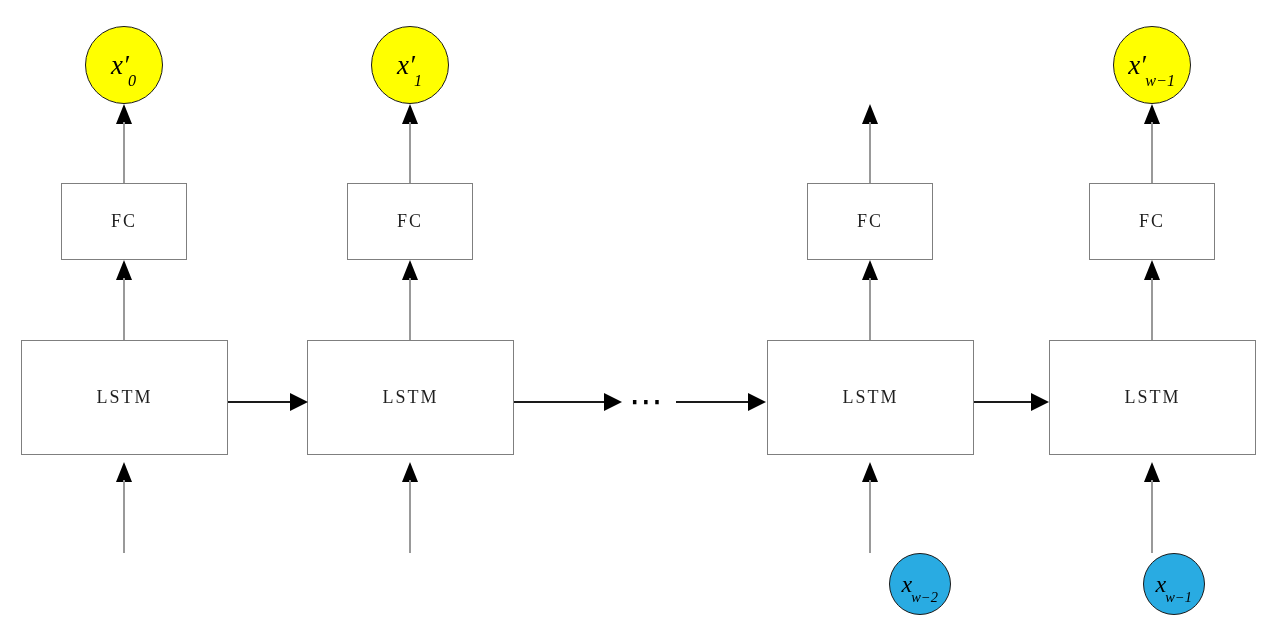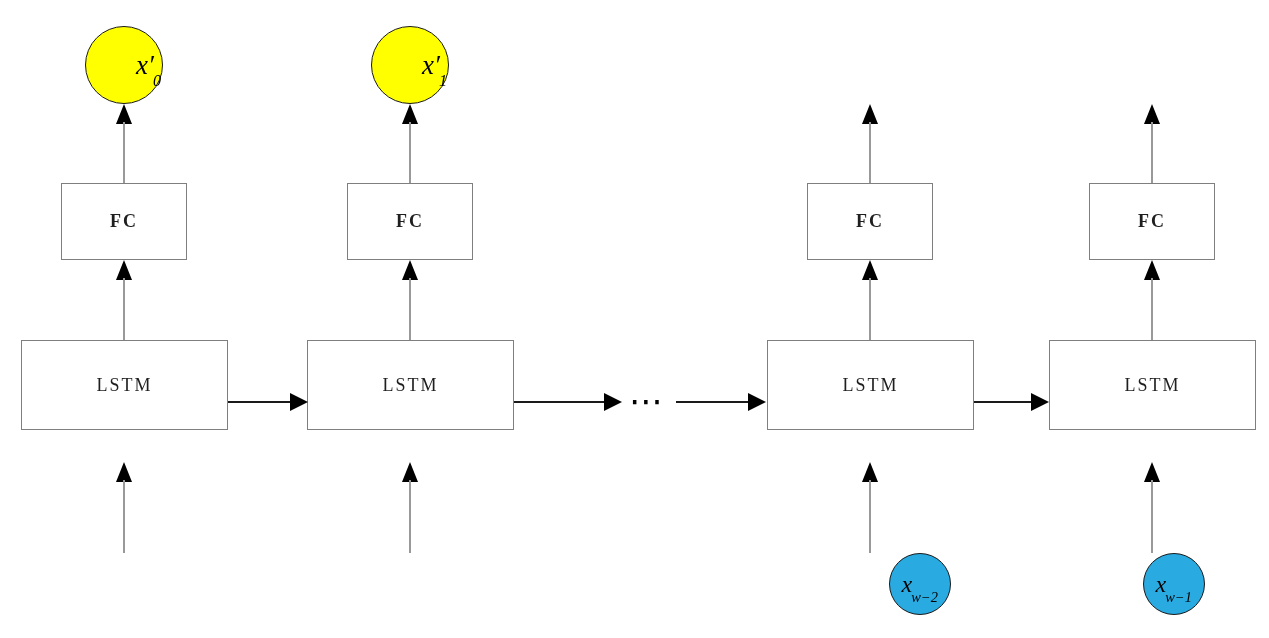--- a/index.html
+++ b/index.html
@@ -17,39 +17,39 @@
   
   .node {
     position: absolute;
     border-radius: 50%;
     border: 1.5px solid #1a1a1a;
     display: flex;
     align-items: center;
     justify-content: center;
     color: #000000;
   }
-  .node.output { width: 78px; height: 78px; background: #ffff00; font-size: 27px; justify-content: flex-end; }
+  .node.output { width: 78px; height: 78px; background: #ffff00; font-size: 27px; }
   .node.input  { width: 62px; height: 62px; background: #29abe2; font-size: 24px; }
   .math { font-style: italic; white-space: nowrap; }
   .math sub { font-size: 0.6em; font-style: italic; line-height: 0; position: relative; top: 0.35em; left: -0.05em; }
 
   
   .box {
     position: absolute;
     border: 1px solid #7f7f7f;
     background: #ffffff;
     display: flex;
     align-items: center;
     justify-content: center;
     font-size: 18px;
     letter-spacing: 2px;
     color: #1f1f1f;
   }
-  .box.fc   { width: 126px; height: 77px; font-weight: bold; }
-  .box.lstm { width: 207px; height: 90px; }
+  .box.fc   { width: 126px; height: 77px; }
+  .box.lstm { width: 207px; height: 115px; }
 
   
   .vline { position: absolute; width: 2px; background: #999999; }
   .hline { position: absolute; height: 2px; background: #1a1a1a; }
   .head-up {
     position: absolute; width: 0; height: 0;
     border-left: 8px solid transparent;
     border-right: 8px solid transparent;
     border-bottom: 20px solid #000000;
   }
@@ -115,20 +115,23 @@
   <div class="vline" style="left:869px; top:278px; height:62px;"></div>
   <div class="box lstm" style="left:767px; top:340px;">
     <span>LSTM</span>
   </div>
   <div class="head-up" style="left:862px; top:462px;"></div>
   <div class="vline" style="left:869px; top:480px; height:73px;"></div>
   <div class="node input" style="left:889px; top:553px;">
     <span class="math"><span>x</span><sub>w−2</sub></span>
   </div>
 
+  <div class="node output" style="left:1113px; top:26px;">
+    <span class="math"><span>x′</span><sub>w−1</sub></span>
+  </div>
   <div class="head-up" style="left:1144px; top:104px;"></div>
   <div class="vline" style="left:1151px; top:122px; height:61px;"></div>
   <div class="box fc" style="left:1089px; top:183px;">
     <span>FC</span>
   </div>
   <div class="head-up" style="left:1144px; top:260px;"></div>
   <div class="vline" style="left:1151px; top:278px; height:62px;"></div>
   <div class="box lstm" style="left:1049px; top:340px;">
     <span>LSTM</span>
   </div>

